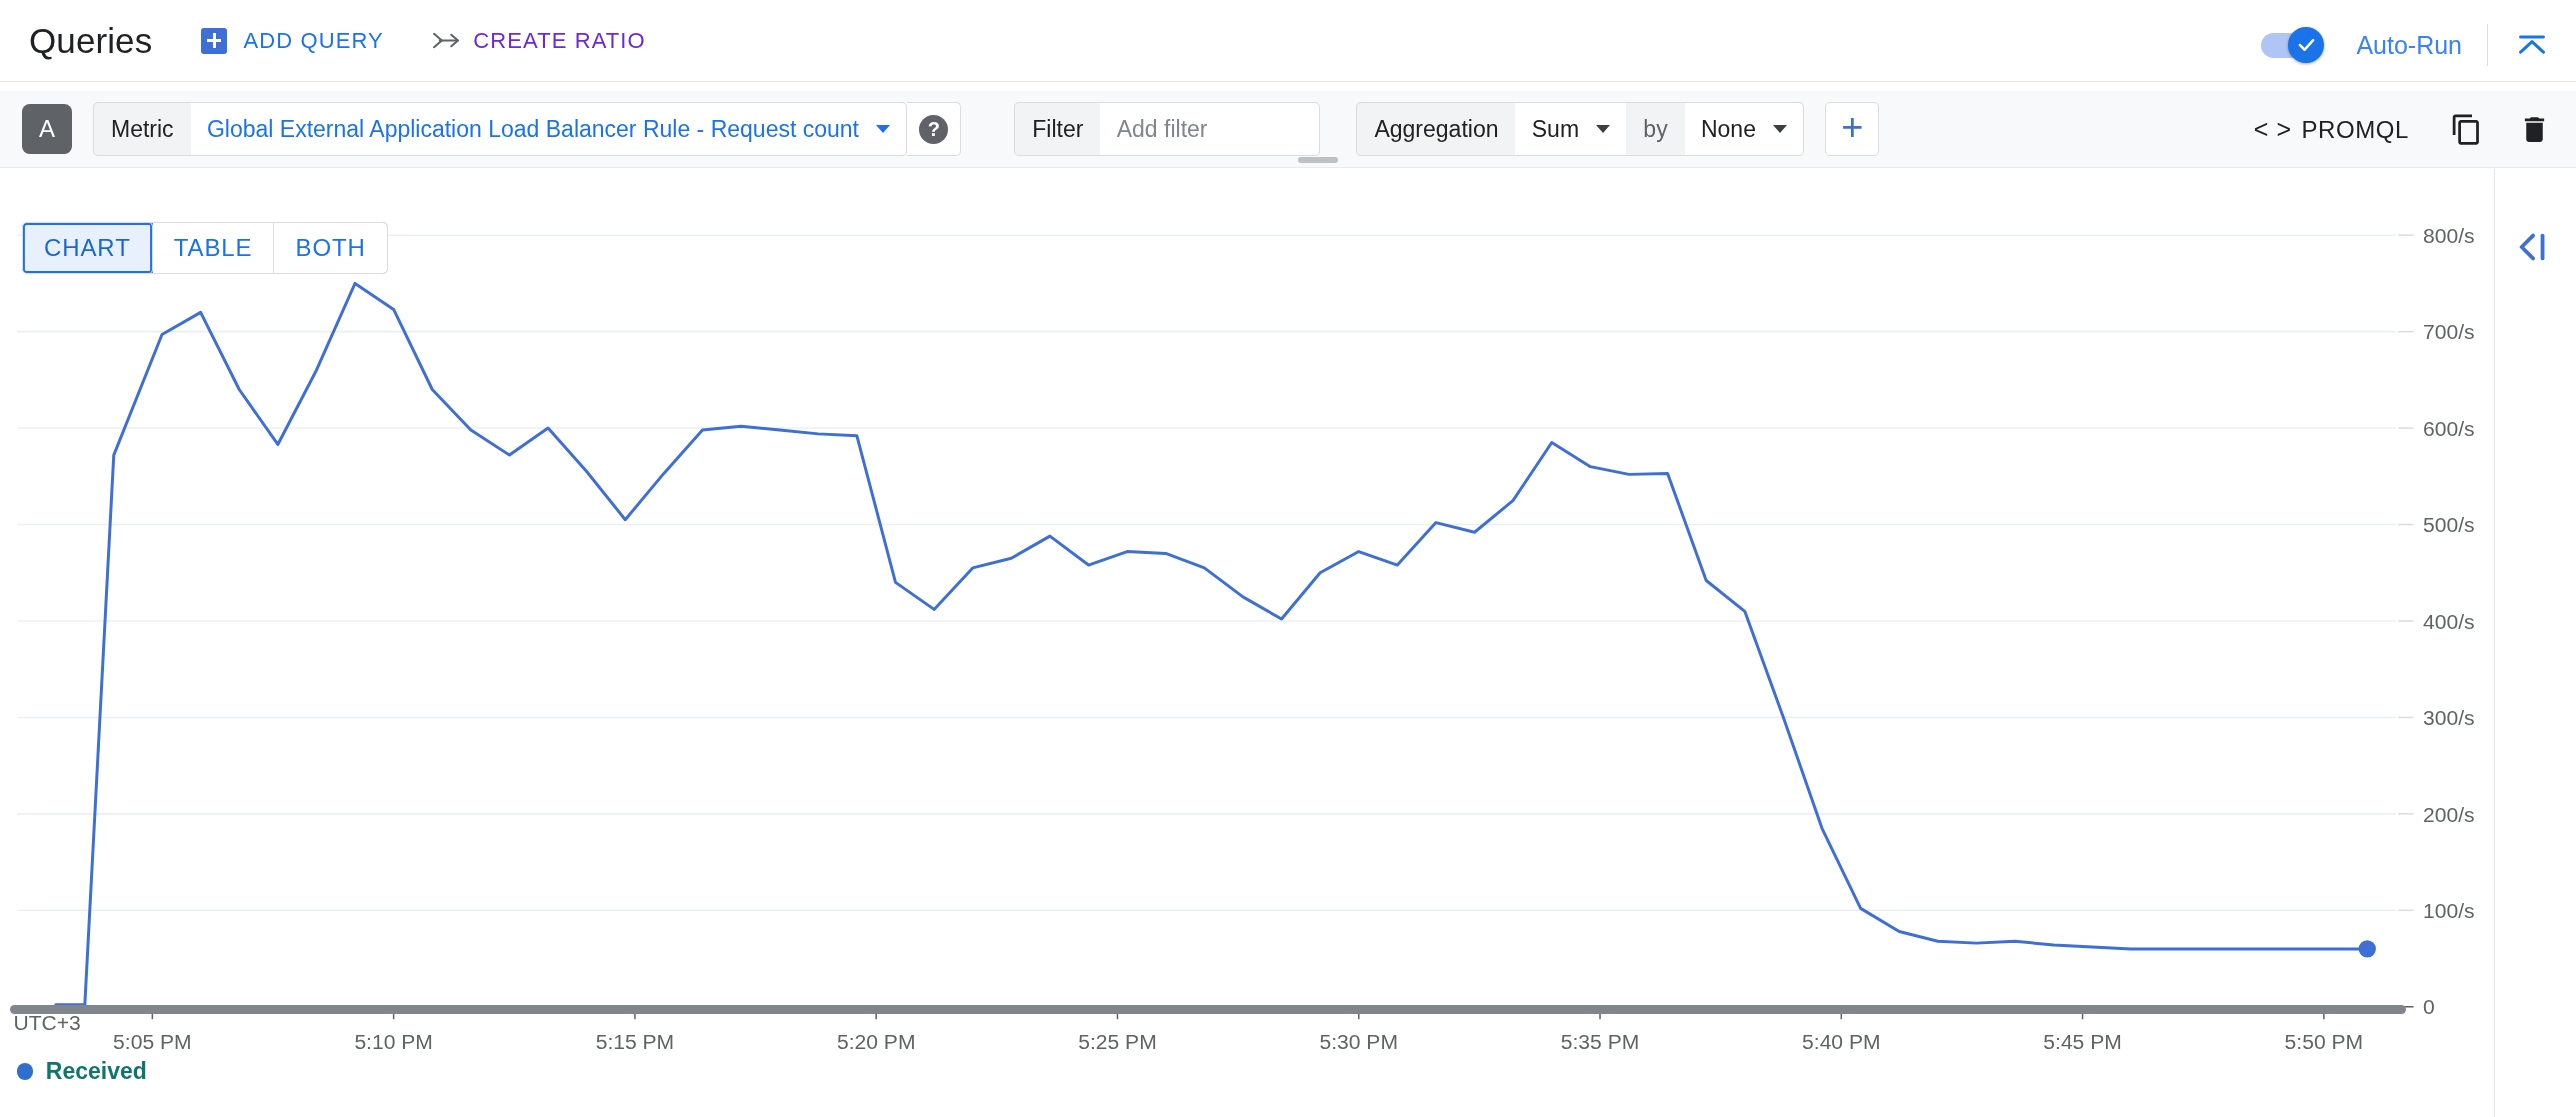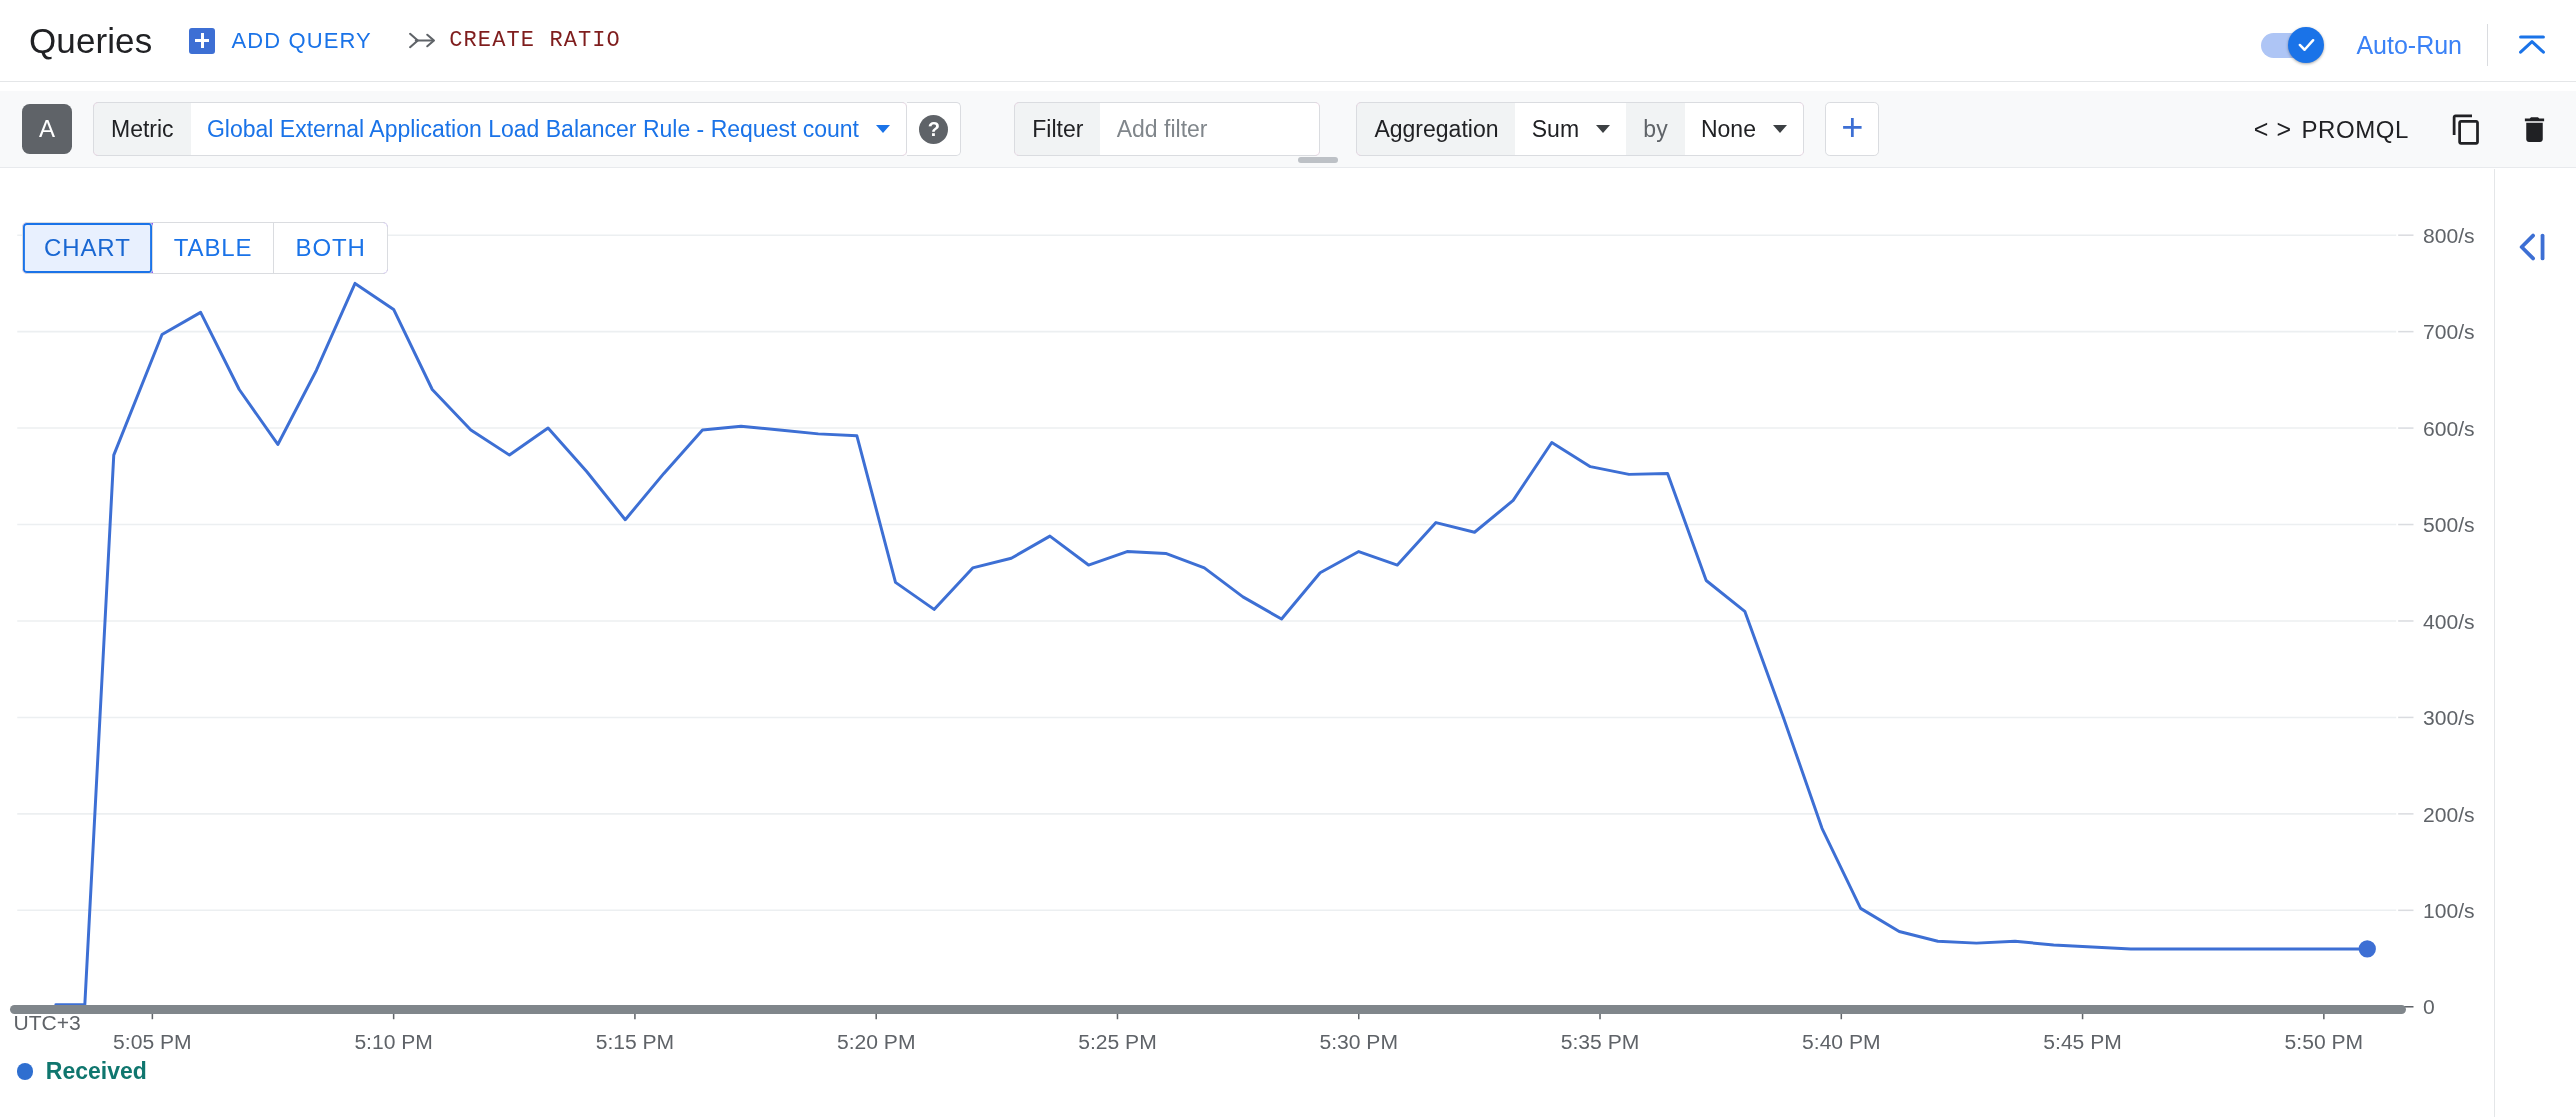--- a/index.html
+++ b/index.html
@@ -20,32 +20,32 @@
     border-bottom: 1px solid #e4e6e8;
   }
   #queries-title {
     margin-left: 29px;
     font-size: 35px;
     color: #202124;
     letter-spacing: 0.1px;
   }
   .hdr-btn {
     display: flex; align-items: center;
-    margin-left: 37px;
+    margin-left: 49px;
     cursor: pointer;
     background: none; border: none; padding: 0;
     font-family: "Liberation Sans", sans-serif;
   }
   .hdr-btn .lbl {
     font-size: 22px;
     letter-spacing: 1.1px;
     font-weight: 500;
   }
   #add-query .lbl { color: #1a73e8; }
-  #create-ratio .lbl { color: #7f1d1d; font-family: Liberation Mono, monospace; }
+  #create-ratio .lbl { color: #6d28d9; }
   .plus-square {
     width: 26px; height: 26px;
     background: #3d6fd4;
     border-radius: 2.9px;
     position: relative;
     margin-right: 16.3px;
   }
   .plus-square::before, .plus-square::after {
     content: ""; position: absolute; background: #fff;
   }

